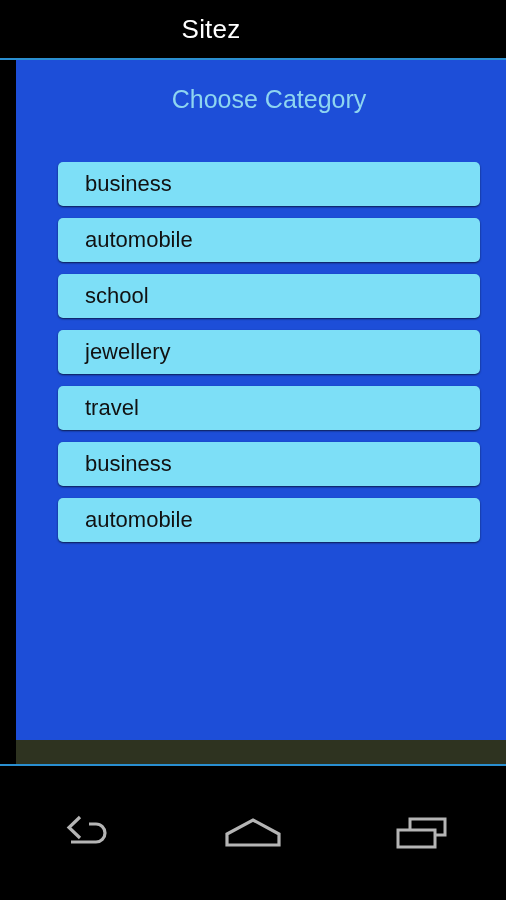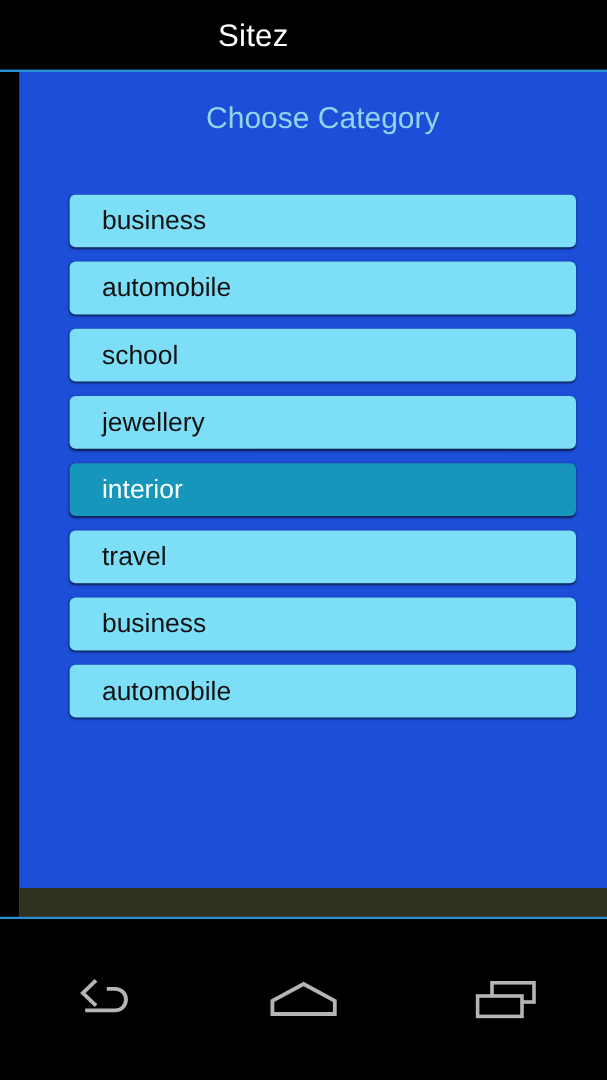--- a/index.html
+++ b/index.html
@@ -158,23 +158,20 @@
           <span class="label">business</span>
         </div>
         <div class="list-item">
           <span class="label">automobile</span>
         </div>
         <div class="list-item">
           <span class="label">school</span>
         </div>
         <div class="list-item">
           <span class="label">jewellery</span>
-        </div>
-        <div class="list-item selected">
-          <span class="label">interior</span>
         </div>
         <div class="list-item">
           <span class="label">travel</span>
         </div>
         <div class="list-item">
           <span class="label">business</span>
         </div>
         <div class="list-item">
           <span class="label">automobile</span>
         </div>

